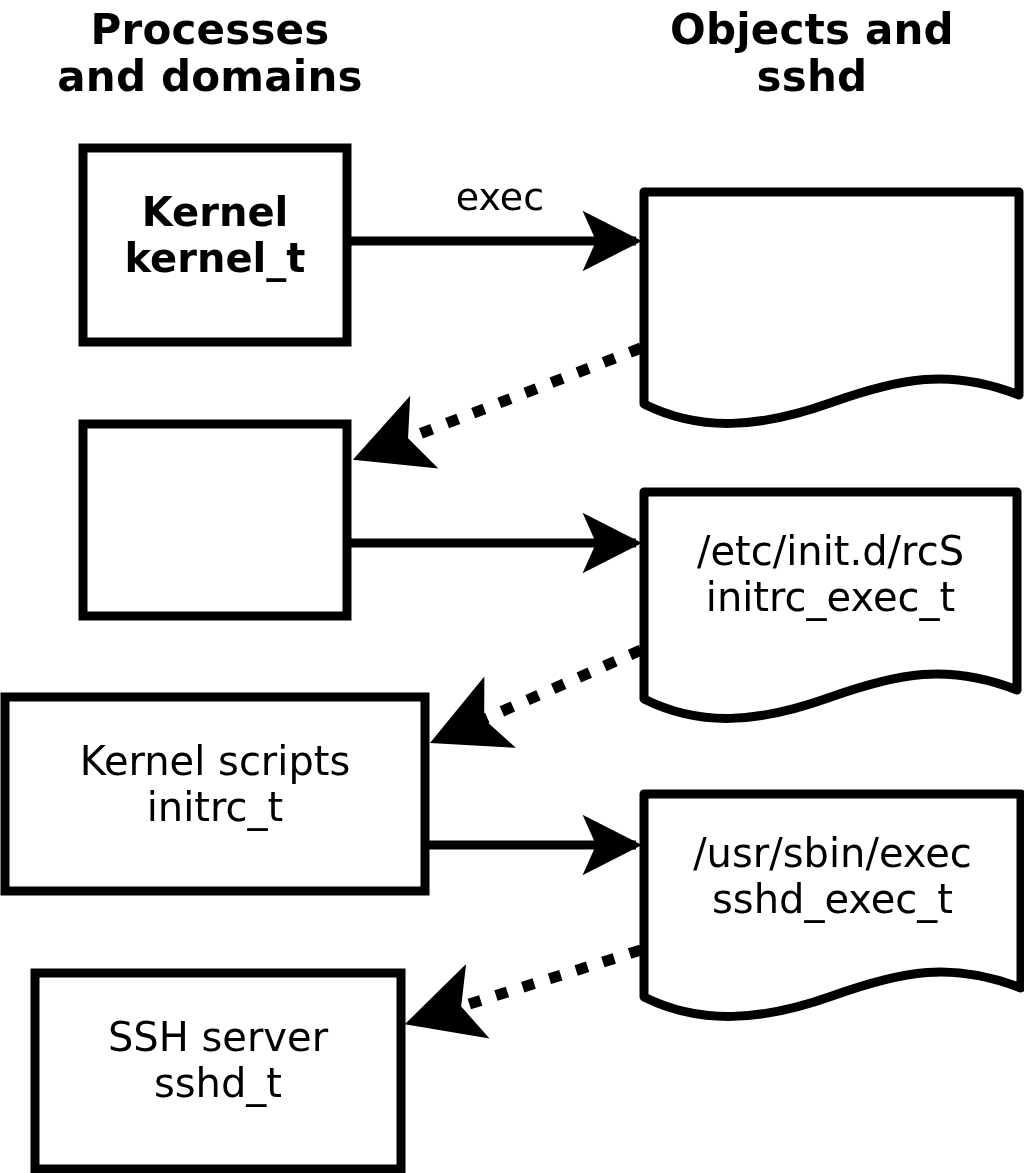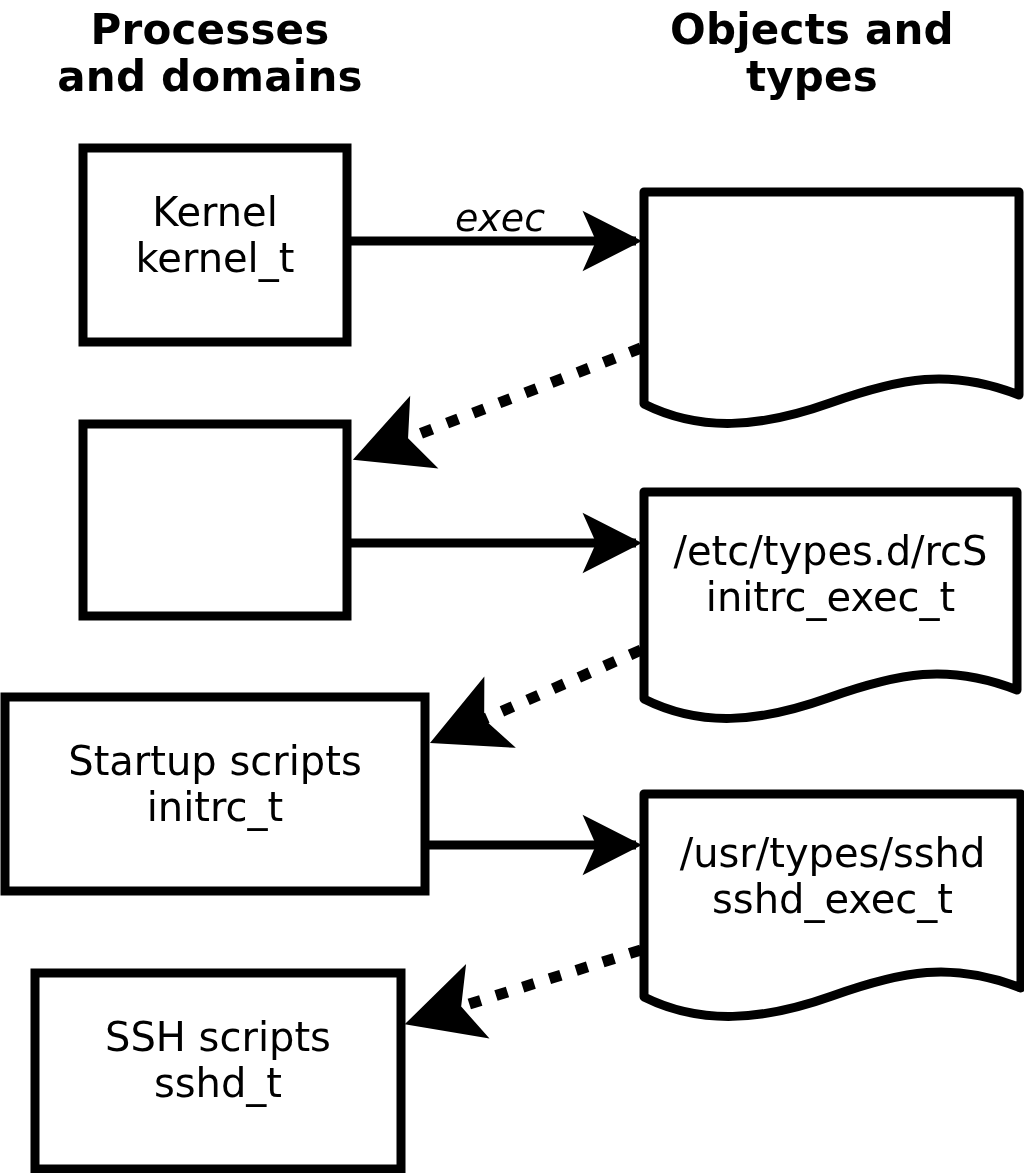--- a/index.html
+++ b/index.html
@@ -102,34 +102,34 @@
 
     <line x1="641" y1="650" x2="437" y2="740" stroke="#000000" stroke-width="11" stroke-linecap="butt" stroke-dasharray="12 16" marker-end="url(#arrow-dotted)"></line>
 
     <line x1="641" y1="950" x2="412" y2="1022" stroke="#000000" stroke-width="11" stroke-linecap="butt" stroke-dasharray="12 16" marker-end="url(#arrow-dotted)"></line>
   </svg>
 
   <div class="col-header" id="header-left">Processes
 and domains</div>
 
   <div class="col-header" id="header-right">Objects and
-types</div>
+sshd</div>
 
-  <div class="node-label" style="left:83px; top:189px; width:264px;">Kernel
+  <div class="node-label" style="left:83px; top:189px; width:264px;font-weight:bold;">Kernel
 kernel_t</div>
 
 
-  <div class="node-label" style="left:5px; top:738px; width:420px;">Startup scripts
+  <div class="node-label" style="left:5px; top:738px; width:420px;">Kernel scripts
 initrc_t</div>
 
-  <div class="node-label" style="left:35px; top:1014px; width:366px;">SSH scripts
+  <div class="node-label" style="left:35px; top:1014px; width:366px;">SSH server
 sshd_t</div>
 
 
-  <div class="node-label" style="left:644px; top:528px; width:373px;">/etc/types.d/rcS
+  <div class="node-label" style="left:644px; top:528px; width:373px;">/etc/init.d/rcS
 initrc_exec_t</div>
 
-  <div class="node-label" style="left:644px; top:830px; width:377px;">/usr/types/sshd
+  <div class="node-label" style="left:644px; top:830px; width:377px;">/usr/sbin/exec
 sshd_exec_t</div>
 
-  <div class="edge-label" style="left:400px; top:198px; width:200px;font-style:italic;">exec</div>
+  <div class="edge-label" style="left:400px; top:177px; width:200px;">exec</div>
 
 </div>
 
 </body></html>

